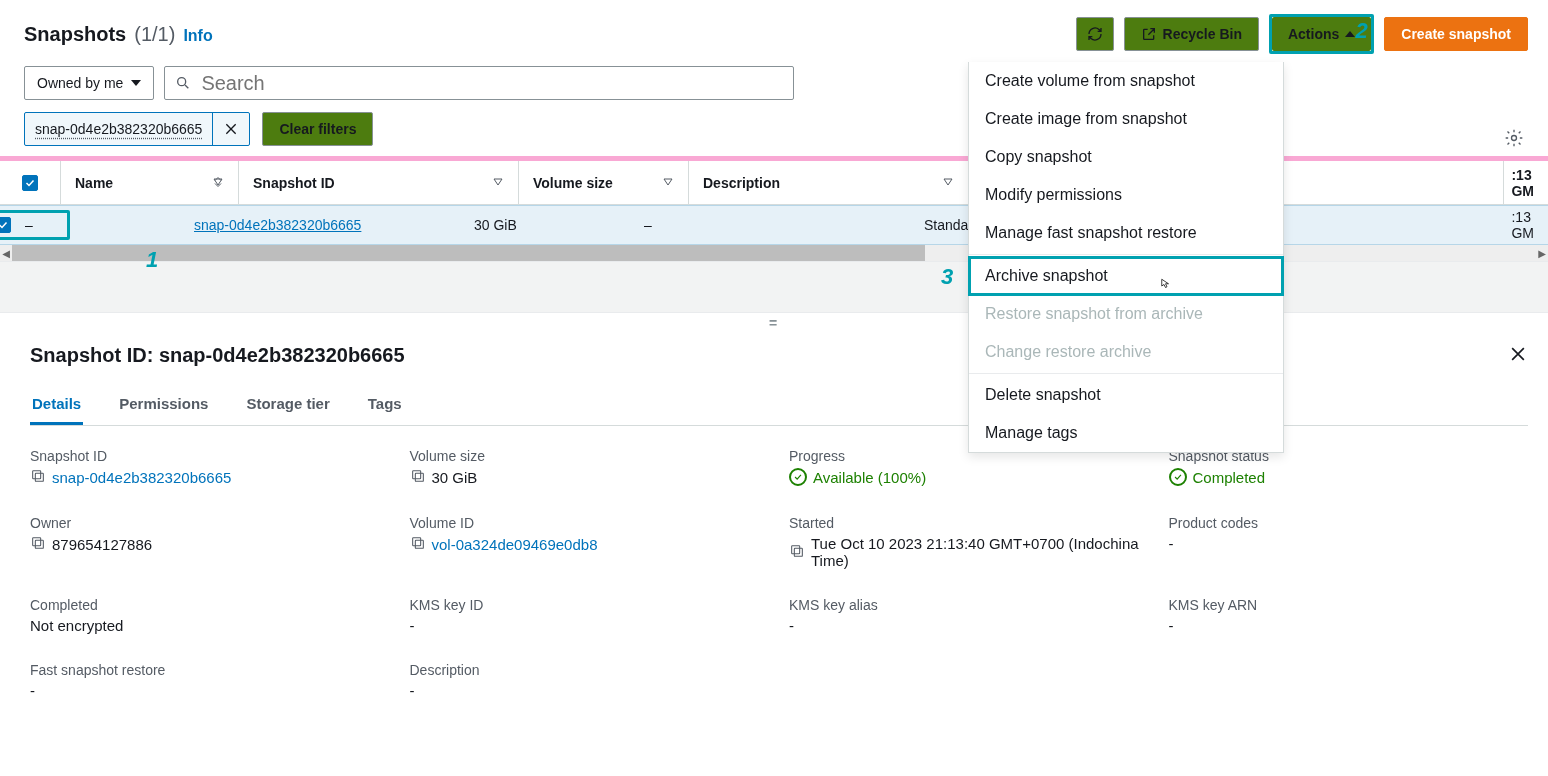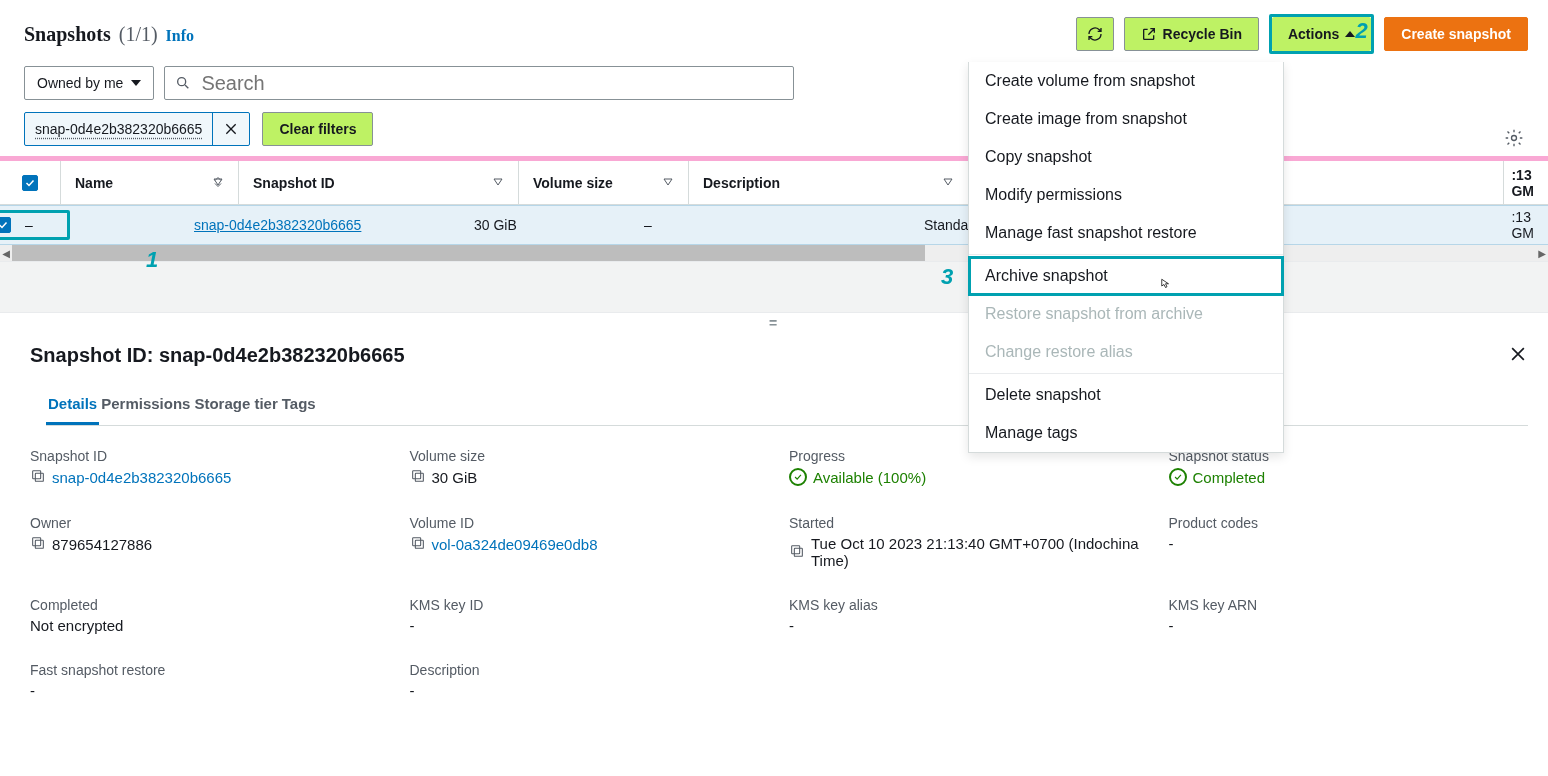--- a/index.html
+++ b/index.html
@@ -21,29 +21,29 @@
     font-size:14px;
     color:var(--text);
     background:#fff;
     width:1548px;
   }
   
   .header{
     display:flex;align-items:center;justify-content:space-between;
     padding:14px 20px 8px 24px;
   }
-  .title-wrap{display:flex;align-items:baseline;gap:8px;font-family:Liberation Serif, serif;}
+  .title-wrap{display:flex;align-items:baseline;gap:8px;}
   .title{font-size:20px;font-weight:700;}
   .count{font-size:20px;font-weight:400;color:var(--text-muted);}
   .info-link{color:var(--link);font-size:16px;font-weight:700;cursor:pointer;}
   .header-actions{display:flex;align-items:center;gap:10px;position:relative;}
   .btn{
     display:inline-flex;align-items:center;gap:6px;
     height:34px;padding:0 16px;
-    background:#bef264;border:1px solid var(--border-dark);border-radius:2px;
+    background:#4d7c0f;border:1px solid var(--border-dark);border-radius:2px;
     font-size:14px;font-weight:700;color:var(--text);cursor:pointer;
   }
   .btn.icon-only{padding:0 10px;}
   .btn.primary{background:var(--orange);border-color:var(--orange);color:#fff;}
   .btn svg{width:16px;height:16px;stroke:currentColor;fill:none;stroke-width:2;}
   .btn .tri-up{width:0;height:0;border-left:5px solid transparent;border-right:5px solid transparent;border-bottom:6px solid #16191f;}
   .actions-open{border:3px solid var(--hl);border-radius:2px;}
   .annot-num{
     position:absolute;font-size:22px;font-weight:700;color:var(--hl);
     font-style:italic;
@@ -123,21 +123,21 @@
   
   .resizer{
     height:20px;display:flex;align-items:center;justify-content:center;
     border-top:1px solid #e9ebed;color:#879196;
   }
   
   .detail{padding:12px 20px 30px 30px;position:relative;}
   .detail-head{display:flex;align-items:center;justify-content:space-between;}
   .detail-title{font-size:20px;font-weight:700;}
   .close-x svg{width:20px;height:20px;stroke:#16191f;stroke-width:2;fill:none;}
-  .tabs{display:flex;border-bottom:1px solid var(--border);margin-top:18px;margin-left:16px;}
+  .tabs{display:flex;gap:34px;border-bottom:1px solid var(--border);margin-top:18px;}
   .tab{padding:10px 2px;font-size:15px;font-weight:700;color:var(--text-muted);cursor:pointer;}
   .tab.active{color:var(--link);border-bottom:3px solid var(--link);}
   .grid{display:grid;grid-template-columns:repeat(4,1fr);gap:28px 20px;margin-top:22px;}
   .field .label{color:var(--text-muted);font-size:14px;margin-bottom:4px;}
   .field .value{font-size:15px;display:flex;align-items:center;gap:6px;}
   .copy-ic{color:#545b64;cursor:pointer;}
   .copy-ic svg{width:16px;height:16px;stroke:currentColor;fill:none;stroke-width:1.6;}
   .value .link{text-decoration:none;}
   .gear{position:absolute;right:24px;top:128px;cursor:pointer;color:#545b64;}
   .gear svg{width:20px;height:20px;stroke:currentColor;fill:none;stroke-width:1.6;}
@@ -184,21 +184,21 @@
       <div class="sep"></div>
       <div class="item highlighted">
         <span>Archive snapshot</span>
         <span class="cursor-icon">
           <svg viewBox="0 0 24 24">
               <path d="M9 3v9l3-2 2 4 2-1-2-4h4z" fill="#fff" stroke="#000" stroke-width="1"></path>
             </svg>
         </span>
       </div>
       <div class="item disabled">Restore snapshot from archive</div>
-      <div class="item disabled">Change restore alias</div>
+      <div class="item disabled">Change restore archive</div>
       <div class="sep"></div>
       <div class="item">Delete snapshot</div>
       <div class="item">Manage tags</div>
       <span class="annot-num" style="left:-28px;top:202px;">3</span>
     </div>
   </div>
 </div>
 
 <div class="filters">
   <div class="select-like">

